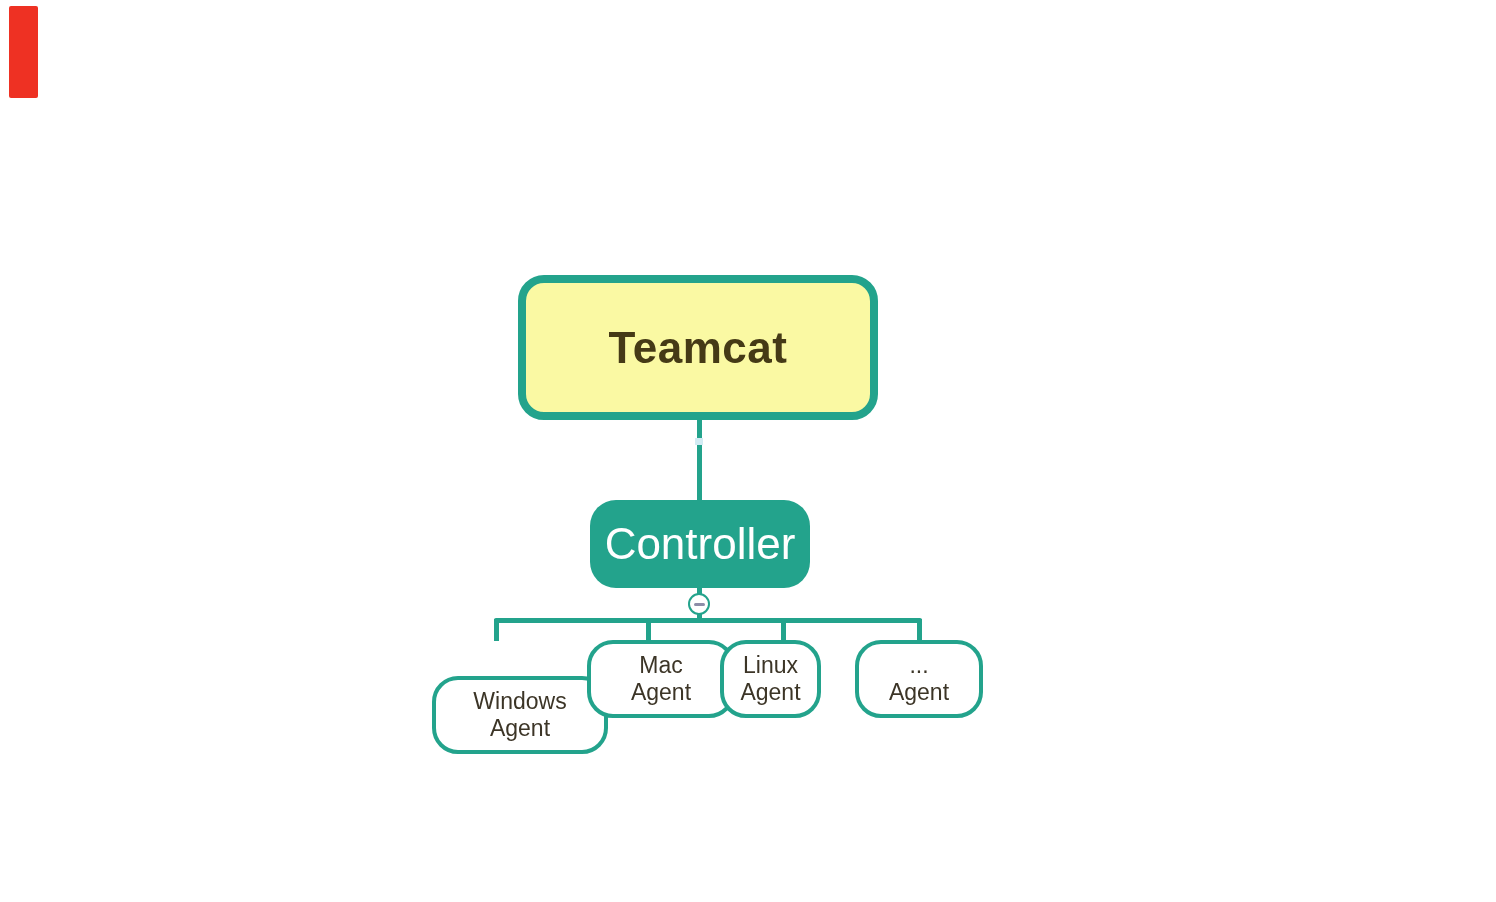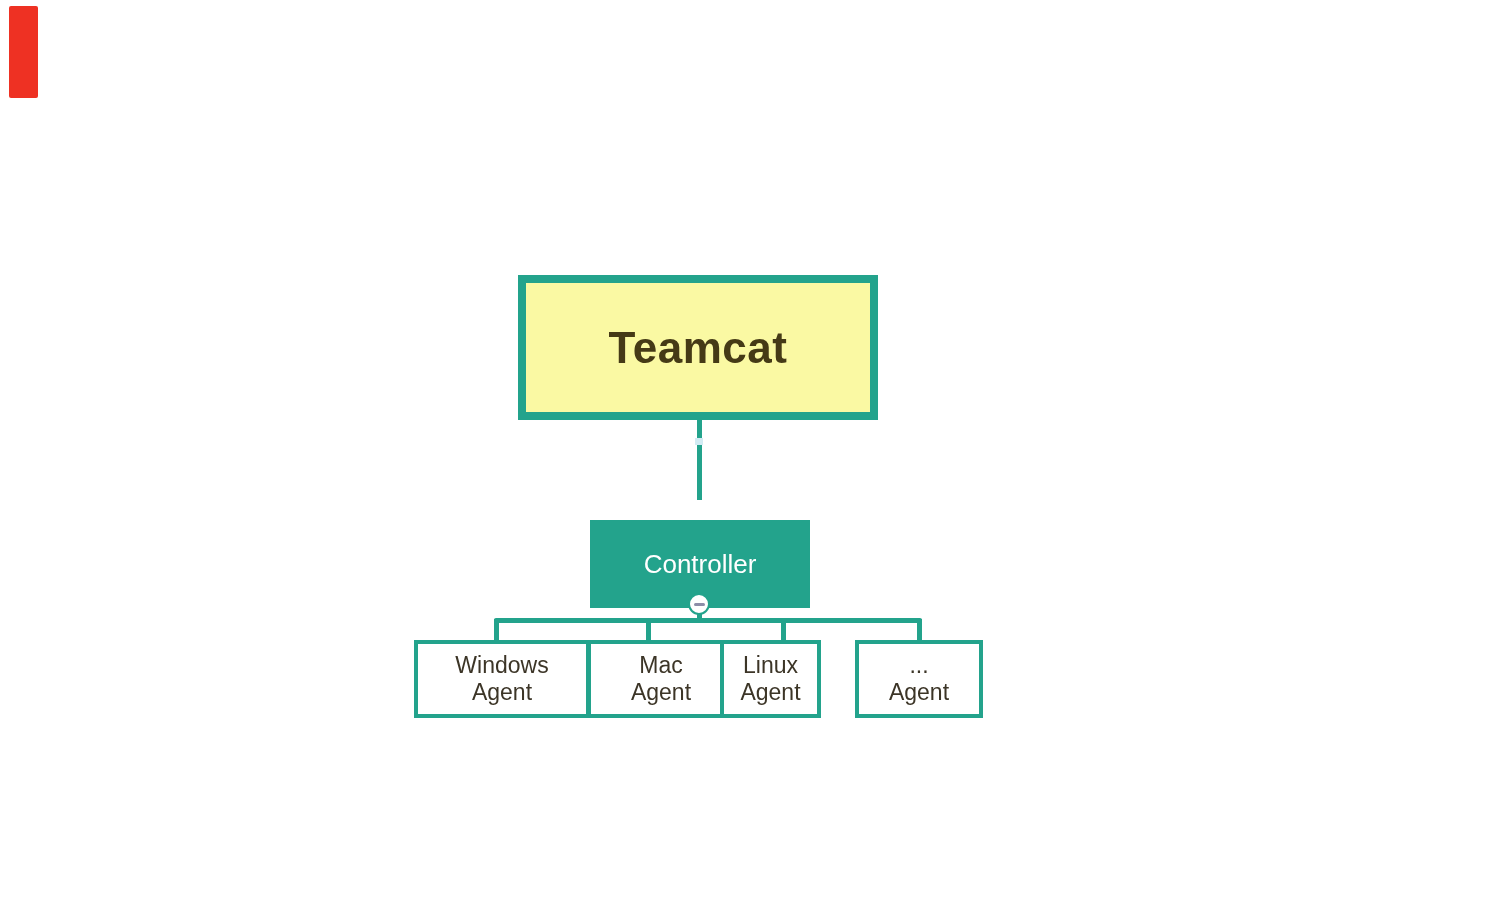--- a/index.html
+++ b/index.html
@@ -18,42 +18,42 @@
     width:1496px;height:902px;overflow:hidden;
     background:var(--background);
     font-family:"Liberation Sans","DejaVu Sans",sans-serif;
   }
   .canvas{position:relative;width:1496px;height:902px;background:var(--background);}
 
   
   .red-marker{position:absolute;left:9px;top:6px;width:29px;height:92px;background:var(--red-marker);border-radius:2px;}
 
   
-  .node{position:absolute;box-sizing:border-box;display:flex;flex-direction:column;align-items:center;justify-content:center;text-align:right;}
+  .node{position:absolute;box-sizing:border-box;display:flex;flex-direction:column;align-items:center;justify-content:center;text-align:right;border-radius:26px;}
   .node-root{
     left:518px;top:275px;width:360px;height:145px;
     background:var(--node-fill-yellow);
     border:8px solid var(--teal);
     font-size:44px;font-weight:bold;color:var(--root-text);
     letter-spacing:.5px;
   }
   .node-controller{
     left:590px;top:500px;width:220px;height:88px;
     background:var(--teal);
     color:var(--controller-text);
-    font-size:26px;font-weight:400;margin-top:20px;
+    font-size:44px;font-weight:400;
   }
   .node-agent{
     top:640px;height:78px;
     background:var(--background);
     border:4px solid var(--teal);
     color:var(--agent-text);
     font-size:23px;line-height:27px;font-weight:400;
   }
-  .agent-0{left:414px;width:176px;}
+  .agent-0{left:432px;width:176px;margin-top:36px;}
   .agent-1{left:587px;width:148px;}
   .agent-2{left:720px;width:101px;}
   .agent-3{left:855px;width:128px;}
 
   
   .edge{position:absolute;background:var(--teal);}
   .stem-root{left:697px;top:420px;width:5px;height:80px;}
   .stem-center{left:697px;top:588px;width:5px;height:30px;z-index:1;}
   .h-line{left:494px;top:618px;width:428px;height:5px;border-radius:2px;}
   .drop{top:619px;width:5px;height:22px;}

